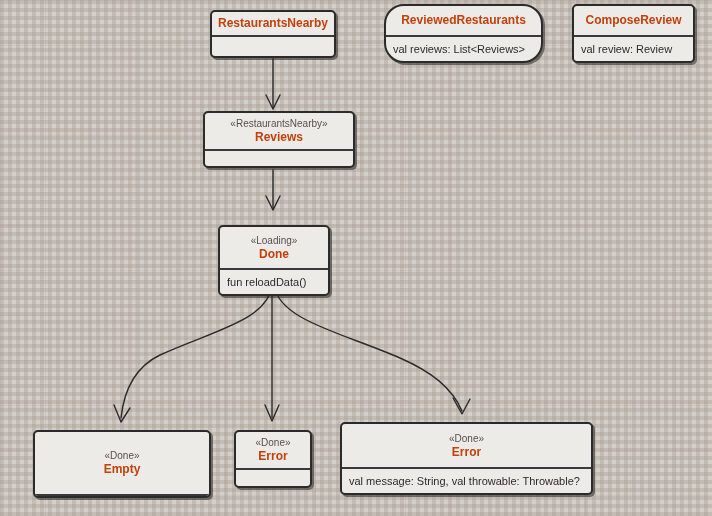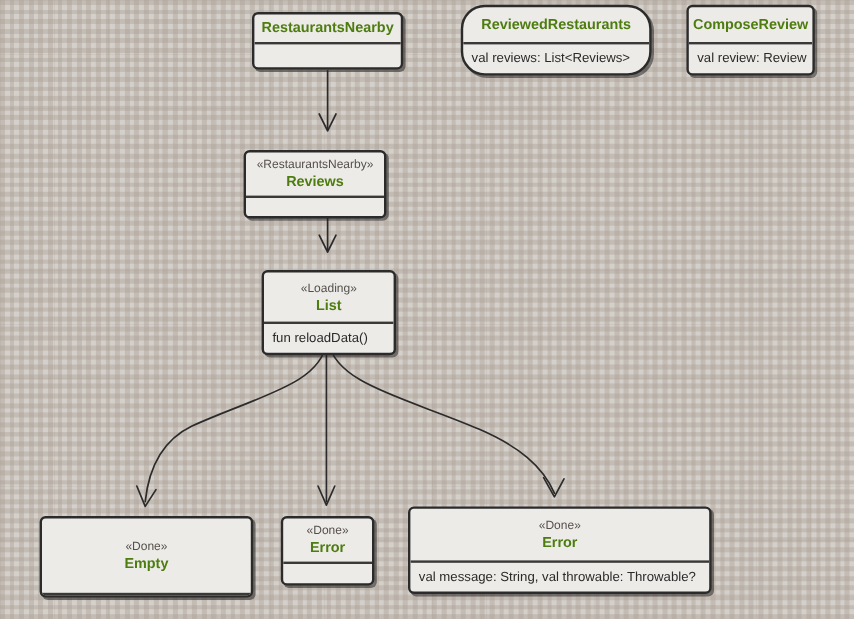--- a/index.html
+++ b/index.html
@@ -83,21 +83,21 @@
   }
   .node .stereo {
     font-size: 10px;
     color: #55504c;
     line-height: 13px;
     white-space: nowrap;
   }
   .node .title {
     font-size: 12px;
     font-weight: bold;
-    color: #4d7c0f;
+    color: #c2410c;
     line-height: 15px;
     white-space: nowrap;
   }
   .node .divider {
     height: 0;
     border-top: 2px solid #3a3937;
   }
   .node .members {
     flex: 0 0 auto;
     display: flex;
@@ -153,43 +153,43 @@
   <div class="node" style="left:384px; top:4px; width:159px; height:59px;border-radius:20px;">
     <div class="head">
       <div class="title">ReviewedRestaurants</div>
     </div>
     <div class="divider"></div>
     <div class="members">
       <span class="member">val reviews: List&lt;Reviews&gt;</span>
     </div>
   </div>
 
-  <div class="node" style="left:572px; top:4px; width:107px; height:59px;">
+  <div class="node" style="left:572px; top:4px; width:123px; height:59px;">
     <div class="head">
       <div class="title">ComposeReview</div>
     </div>
     <div class="divider"></div>
     <div class="members">
       <span class="member">val review: Review</span>
     </div>
   </div>
 
-  <div class="node empty-members" style="left:203px; top:125px; width:119px; height:57px;">
+  <div class="node empty-members" style="left:203px; top:111px; width:152px; height:57px;">
     <div class="head">
       <div class="stereo">«RestaurantsNearby»</div>
       <div class="title">Reviews</div>
     </div>
     <div class="divider"></div>
     <div class="members"></div>
   </div>
 
   <div class="node" style="left:218px; top:212px; width:112px; height:71px;margin-top:13px;">
     <div class="head">
       <div class="stereo">«Loading»</div>
-      <div class="title">List</div>
+      <div class="title">Done</div>
     </div>
     <div class="divider"></div>
     <div class="members">
       <span class="member">fun reloadData()</span>
     </div>
   </div>
 
   <div class="node" style="left:33px; top:430px; width:178px; height:68px;">
     <div class="head">
       <div class="stereo">«Done»</div>

